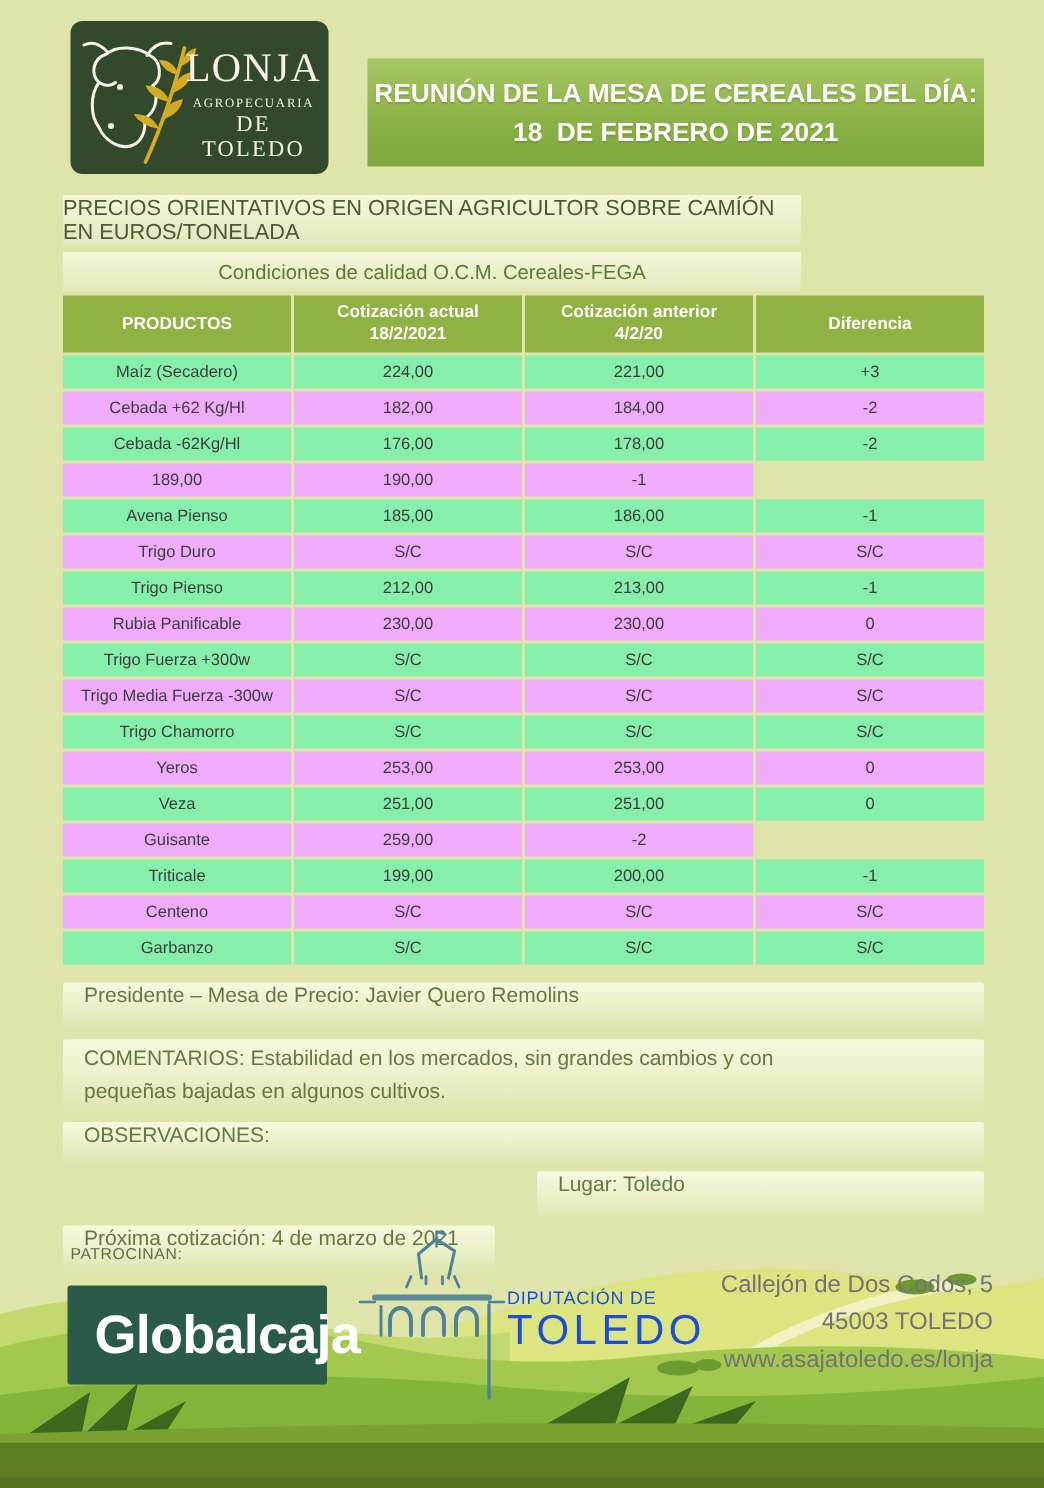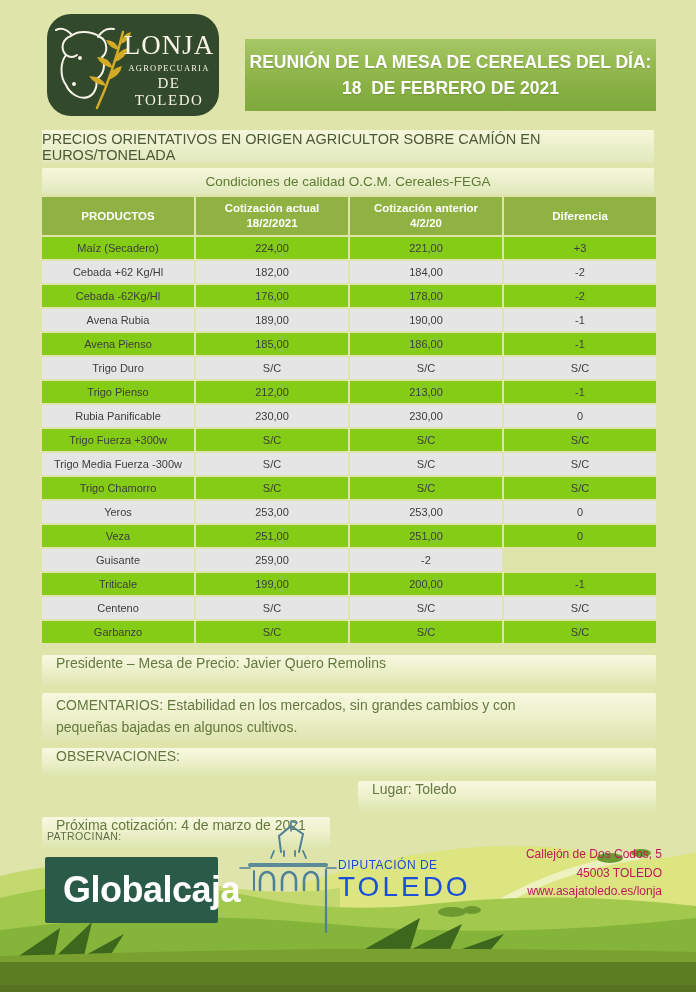--- a/index.html
+++ b/index.html
@@ -7,62 +7,62 @@
   .page{
     position:relative; width:696px; height:992px; margin:0 auto;
     background:#dfe4ab; overflow:hidden;
     font-family:"Liberation Sans", sans-serif;
   }
   .page > *{position:absolute; z-index:1;}
 
   
   .logo-box{
     left:47px; top:14px; width:172px; height:102px;
-    background:#33492c; border-radius:24px;
+    background:#33492c; border-radius:8px;
     display:flex; align-items:center;
   }
   .logo-box svg{position:absolute; left:6px; top:8px;}
   .logo-text{position:absolute; left:76px; top:18px; color:#f6f4e8; text-align:center; width:92px;}
   .logo-title{font-family:"Liberation Serif", serif; font-size:27px; letter-spacing:1px; line-height:1;}
   .logo-sub1{font-family:"Liberation Serif", serif; font-size:8.5px; letter-spacing:1.2px; margin-top:4px;}
   .logo-sub2{font-family:"Liberation Serif", serif; font-size:15px; letter-spacing:1.5px; margin-top:2px;}
 
   
   .title-banner{
     left:245px; top:39px; width:411px; height:72px;
     background:linear-gradient(180deg,#a7c766 0%,#8cb347 55%,#7ea93c 100%);
     display:flex; flex-direction:column; justify-content:center; align-items:center;
     color:#ffffff; font-weight:bold; font-size:17.5px; line-height:1.5;
     text-shadow:0 1px 1px rgba(90,110,40,.35); white-space:pre; text-align:center;
   }
 
   
   .banner{
-    left:42px; width:612px;
+    left:42px; width:492px;
     display:flex; align-items:center; justify-content:center;
     background:linear-gradient(180deg,#f5f7db 0%,#eaefca 55%,#e1e8ba 100%);
   }
   .banner.prices{top:130px; height:33px; color:#4b5839; font-size:14.5px;}
   .banner.conditions{top:168px; height:26px; color:#5d7a33; font-size:13.5px;}
 
   
   .price-table{left:42px; top:197px; width:614px;}
   .tr{display:grid; grid-template-columns:1fr 1fr 1fr 1fr; column-gap:2px; margin-bottom:2px;}
   .thead .th{
     background:#8fb243; color:#ffffff; font-weight:bold; font-size:11.5px;
     height:38px; display:flex; flex-direction:column; align-items:center; justify-content:center;
     line-height:1.3; text-align:center;
   }
   .th .sub:empty{display:none;}
   .row .td{
     height:22px; display:flex; align-items:center; justify-content:center;
     font-size:11px; color:#3d3d3d; text-align:center;
   }
-  .row.odd .td{background:#84cc16;}
-  .row.even .td{background:#e5e5e5;}
+  .row.odd .td{background:#86efac;}
+  .row.even .td{background:#f0abfc;}
 
   
   .bar{
     left:42px; width:614px; box-sizing:border-box;
     background:linear-gradient(180deg,#f7f9e0 0%,#edf1cc 45%,#dde5af 100%);
     color:#657840; font-size:14px; display:flex; align-items:flex-start;
     padding:0 14px; border-radius:2px;
   }
   .bar.president{top:655px; height:31px;}
   .bar.comments{top:693px; height:48px; padding-right:77px; line-height:1.55; align-items:center;}
@@ -78,21 +78,21 @@
   }
   .globalcaja svg{margin-left:10px;}
   .globalcaja .gc-text{color:#ffffff; font-size:36px; font-weight:bold; letter-spacing:-0.5px; margin-left:8px;}
 
   .diputacion{left:238px; top:818px; width:230px; height:120px;}
   .diputacion svg{position:absolute; left:0; top:0;}
   .dip-text{position:absolute; left:100px; top:40px; color:#1d4ed8;}
   .dip-line1{font-size:12px; letter-spacing:.5px;}
   .dip-line2{font-size:28px; letter-spacing:3px; line-height:1.1;}
 
-  .address{right:34px; top:845px; text-align:right; color:#be185d; font-size:12px; line-height:1.55;}
+  .address{right:34px; top:845px; text-align:right; color:#737373; font-size:16px; line-height:1.55;}
 
   .landscape{left:0; top:802px; z-index:0;}
 </style>
 </head>
 <body>
 
 <div class="page">
 
   <svg class="landscape" width="696" height="190" viewBox="0 0 696 190">
     <path d="M300,82 Q470,26 600,52 Q650,62 696,50 L696,190 L300,190 Z" fill="#dce580"></path>
@@ -184,21 +184,20 @@
     <div class="td">184,00</div>
     <div class="td">-2</div>
   </div>
         <div class="tr row odd">
     <div class="td">Cebada -62Kg/Hl</div>
     <div class="td">176,00</div>
     <div class="td">178,00</div>
     <div class="td">-2</div>
   </div>
         <div class="tr row even">
-    <div class="td">Avena Rubia</div>
     <div class="td">189,00</div>
     <div class="td">190,00</div>
     <div class="td">-1</div>
   </div>
         <div class="tr row odd">
     <div class="td">Avena Pienso</div>
     <div class="td">185,00</div>
     <div class="td">186,00</div>
     <div class="td">-1</div>
   </div>

